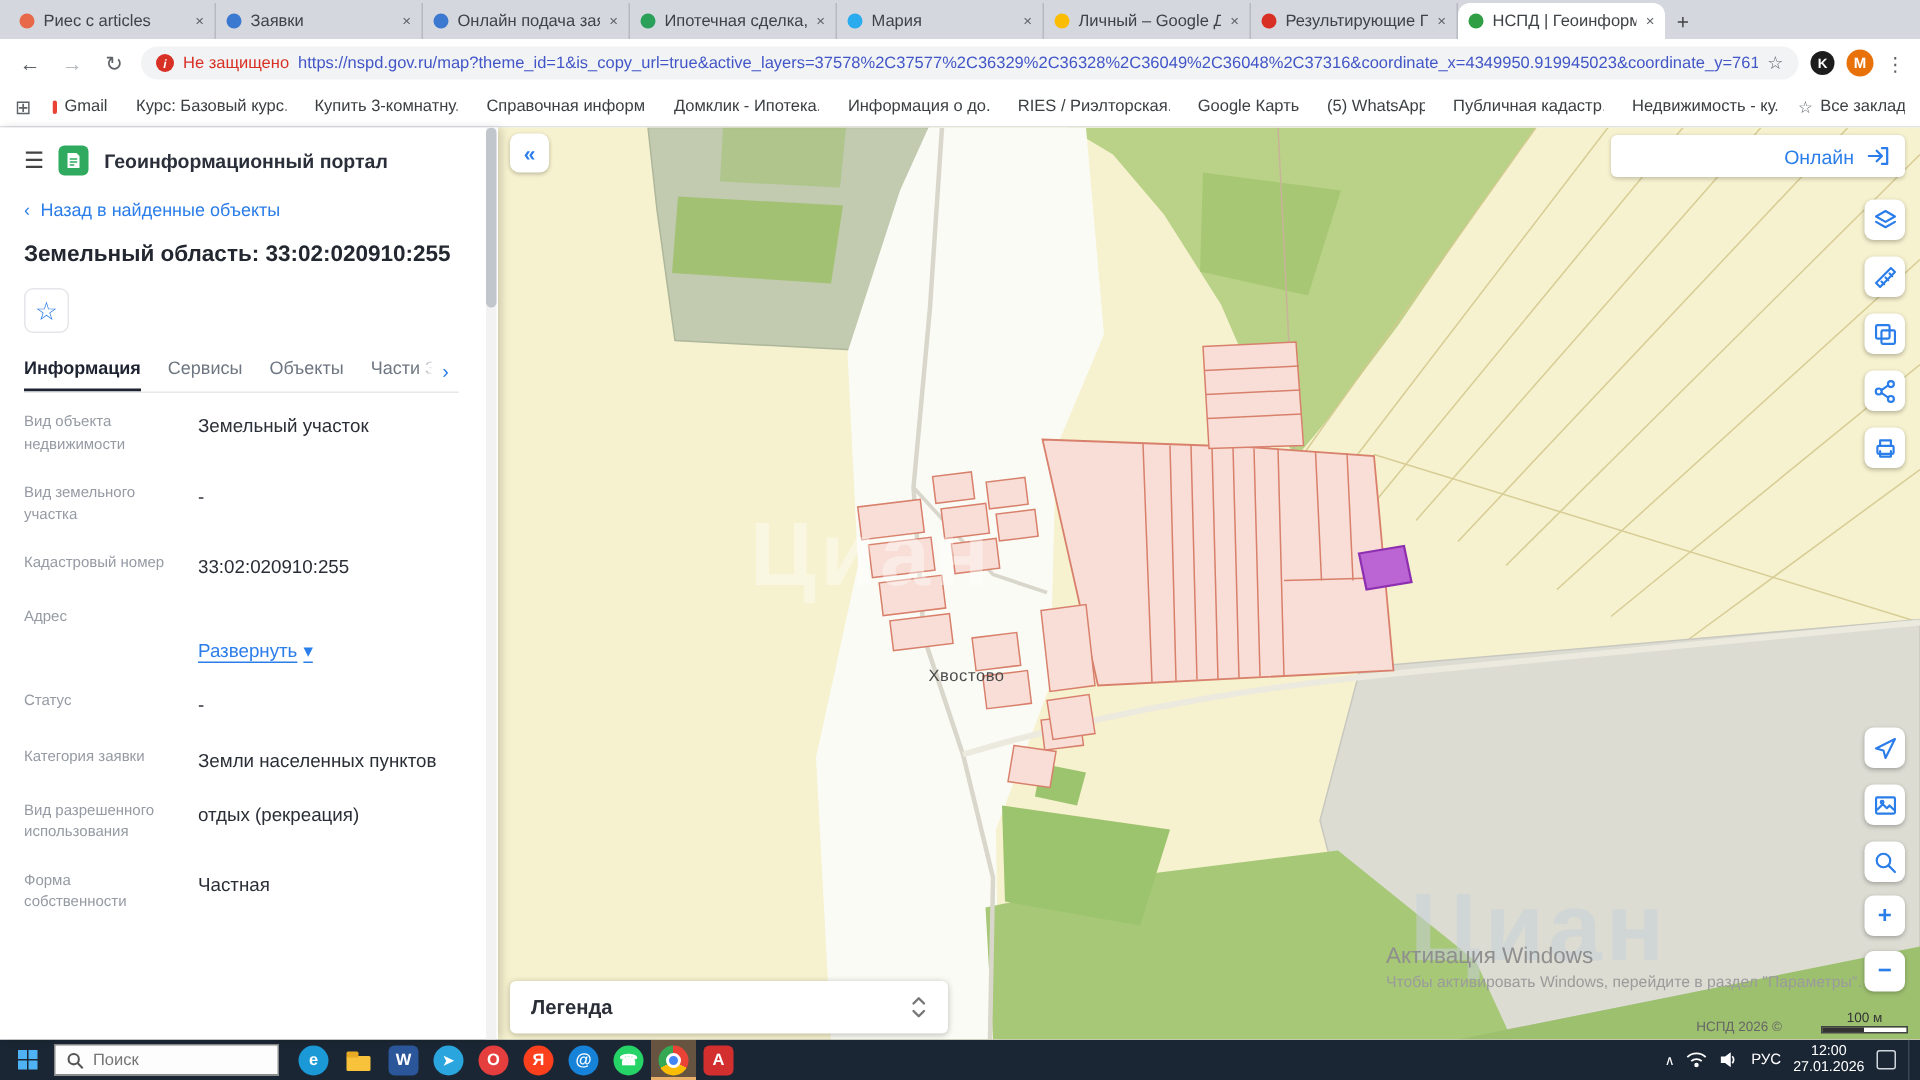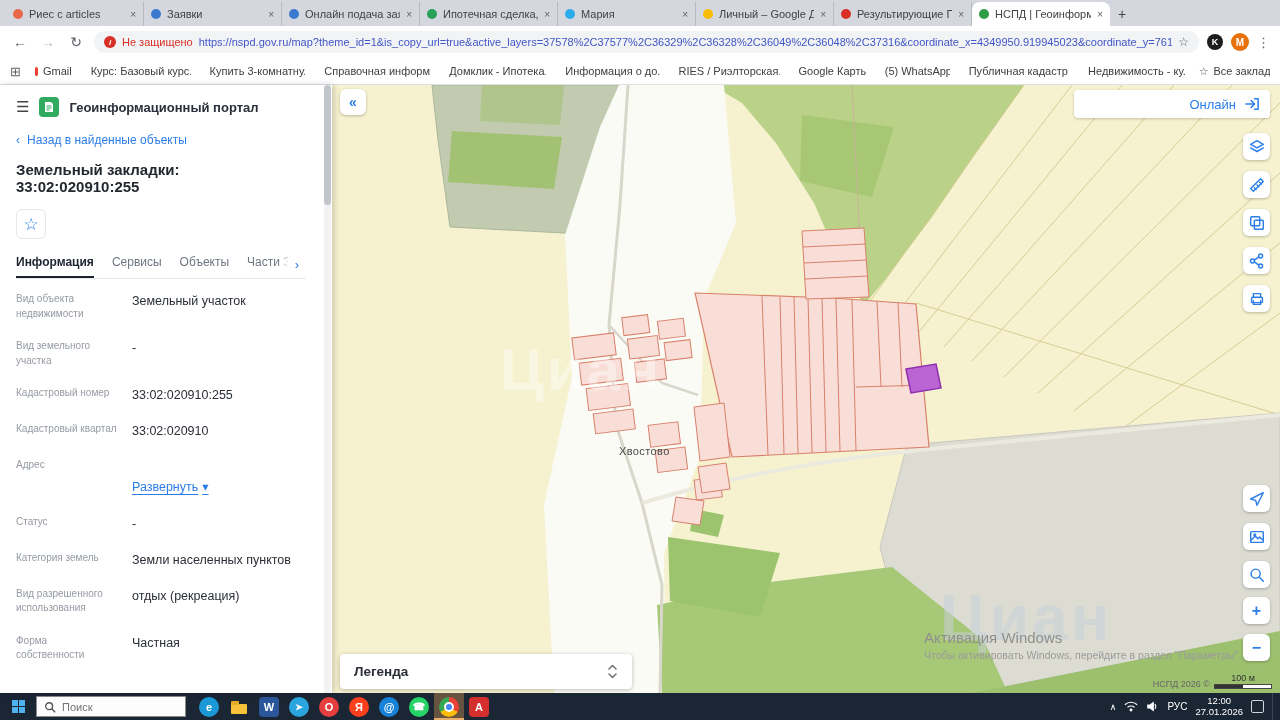--- a/index.html
+++ b/index.html
@@ -85,21 +85,21 @@
   .zoombtn { color:#2b7de9; font-size:16px; font-weight:bold; }
   .legend { left:8px; bottom:4px; width:292px; height:35px; background:#fff; border-radius:4px;
             box-shadow:0 1px 4px rgba(0,0,0,.25); display:flex; align-items:center; justify-content:space-between; padding:0 14px; }
   .legend-label { font-size:13.5px; font-weight:bold; color:#2a2e36; }
   .place-label { left:287px; top:360px; font-size:11px; color:#4a4a4a; letter-spacing:.4px; }
   .wm-main { left:608px; top:496px; font-size:64px; font-weight:bold; color:rgba(198,208,216,.55); letter-spacing:3px; }
   .wm-faint { left:168px; top:250px; font-size:60px; font-weight:bold; color:rgba(255,255,255,.4); letter-spacing:3px; }
   .activation { left:592px; top:544px; color:#8f8f8f; }
   .activation .a1 { font-size:15px; }
   .activation .a2 { font-size:10.5px; color:#9b9b9b; margin-top:3px; }
-  .attrib { right:8px; bottom:4px; display:flex; align-items:flex-end; gap:4px; }
+  .attrib { right:8px; bottom:4px; display:flex; align-items:flex-end; gap:26px; }
   .attrib-text { font-size:9px; color:#666; }
   .scaleblock { display:flex; flex-direction:column; align-items:center; }
   .scale-label { font-size:9px; color:#333; }
   .scale-bar { width:58px; height:5px; border:1px solid #444; background:linear-gradient(to right,#333 50%,#fff 50%); margin-top:1px; }
 
   
   .taskbar { height:27px; background:#1b2634; display:flex; align-items:center; color:#fff; }
   .startbtn { width:36px; height:27px; display:flex; align-items:center; justify-content:center; }
   .win-logo { display:grid; grid-template-columns:6px 6px; grid-template-rows:6px 6px; gap:1px; }
   .win-logo span { background:#4fb2f2; }
@@ -259,21 +259,21 @@
             </svg>
         </span>
         <span class="p-title">Геоинформационный портал</span>
       </div>
 
       <div class="back-link">
         <span>‹</span>
         <span>Назад в найденные объекты</span>
       </div>
 
-      <div class="obj-title">Земельный закладки: 33:02:020910:255</div>
+      <div class="obj-title">Земельный область: 33:02:020910:255</div>
 
       <div class="star-btn">
         <span>☆</span>
       </div>
 
       <div class="p-tabs">
         <span class="p-tab active">Информация</span>
         <span class="p-tab">Сервисы</span>
         <span class="p-tab">Объекты</span>
         <span class="p-tab">Части ЗУ</span>
@@ -286,41 +286,37 @@
           <span class="flabel">Вид объекта недвижимости</span>
           <span class="fvalue">Земельный участок</span>
         </div>
         <div class="frow">
           <span class="flabel">Вид земельного участка</span>
           <span class="fvalue">-</span>
         </div>
         <div class="frow">
           <span class="flabel">Кадастровый номер</span>
           <span class="fvalue">33:02:020910:255</span>
-        </div>
-        <div class="frow">
-          <span class="flabel">Кадастровый квартал</span>
-          <span class="fvalue">33:02:020910</span>
         </div>
         <div class="frow">
           <span class="flabel">Адрес</span>
           <span class="fvalue">
             <br>
             <span class="expand-link">
               <span>Развернуть</span>
               <span>▾</span>
             </span>
           </span>
         </div>
         <div class="frow">
           <span class="flabel">Статус</span>
           <span class="fvalue">-</span>
         </div>
         <div class="frow">
-          <span class="flabel">Категория земель</span>
+          <span class="flabel">Категория заявки</span>
           <span class="fvalue">Земли населенных пунктов</span>
         </div>
         <div class="frow">
           <span class="flabel">Вид разрешенного использования</span>
           <span class="fvalue">отдых (рекреация)</span>
         </div>
         <div class="frow">
           <span class="flabel">Форма собственности</span>
           <span class="fvalue">Частная</span>
         </div>

